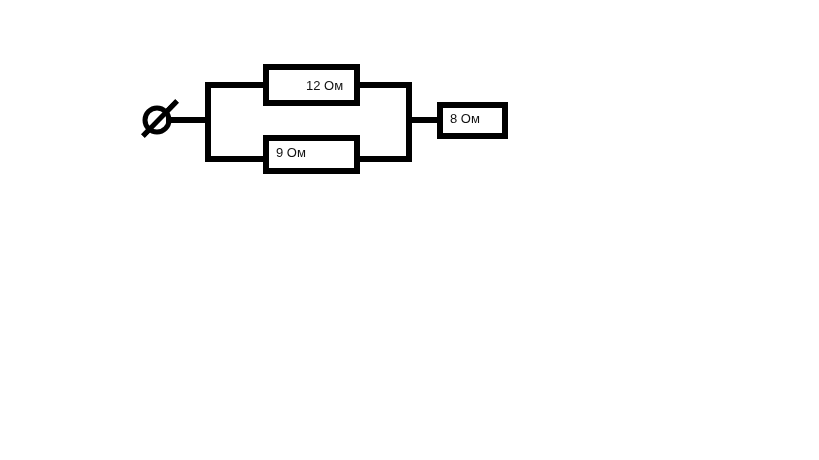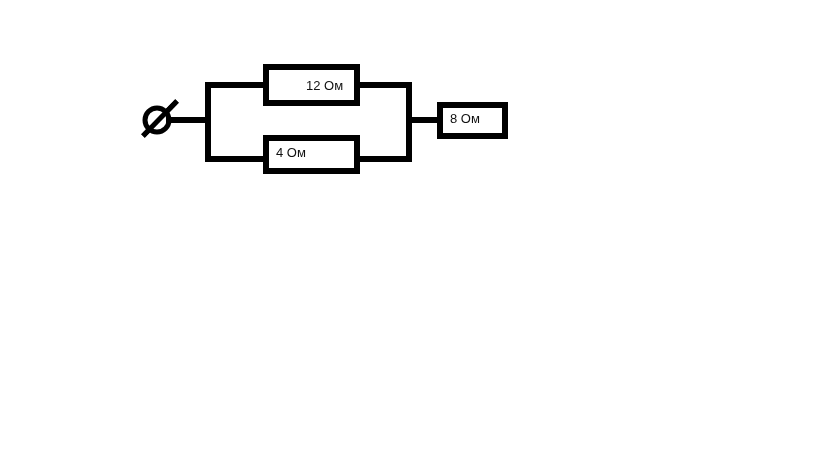--- a/index.html
+++ b/index.html
@@ -88,17 +88,17 @@
 
     <line class="wire" x1="409" y1="120" x2="440" y2="120"></line>
 
     <rect class="res-box" x="266" y="67" width="91" height="36"></rect>
     <rect class="res-box" x="266" y="138" width="91" height="33"></rect>
     <rect class="res-box" x="440" y="105" width="65" height="31"></rect>
   </svg>
 
   <div class="res-label" id="label-r1">12 Ом</div>
 
-  <div class="res-label" id="label-r2">4 Ом</div>
+  <div class="res-label" id="label-r2">9 Ом</div>
 
   <div class="res-label" id="label-r3">8 Ом</div>
 
 </div>
 
 </body></html>

